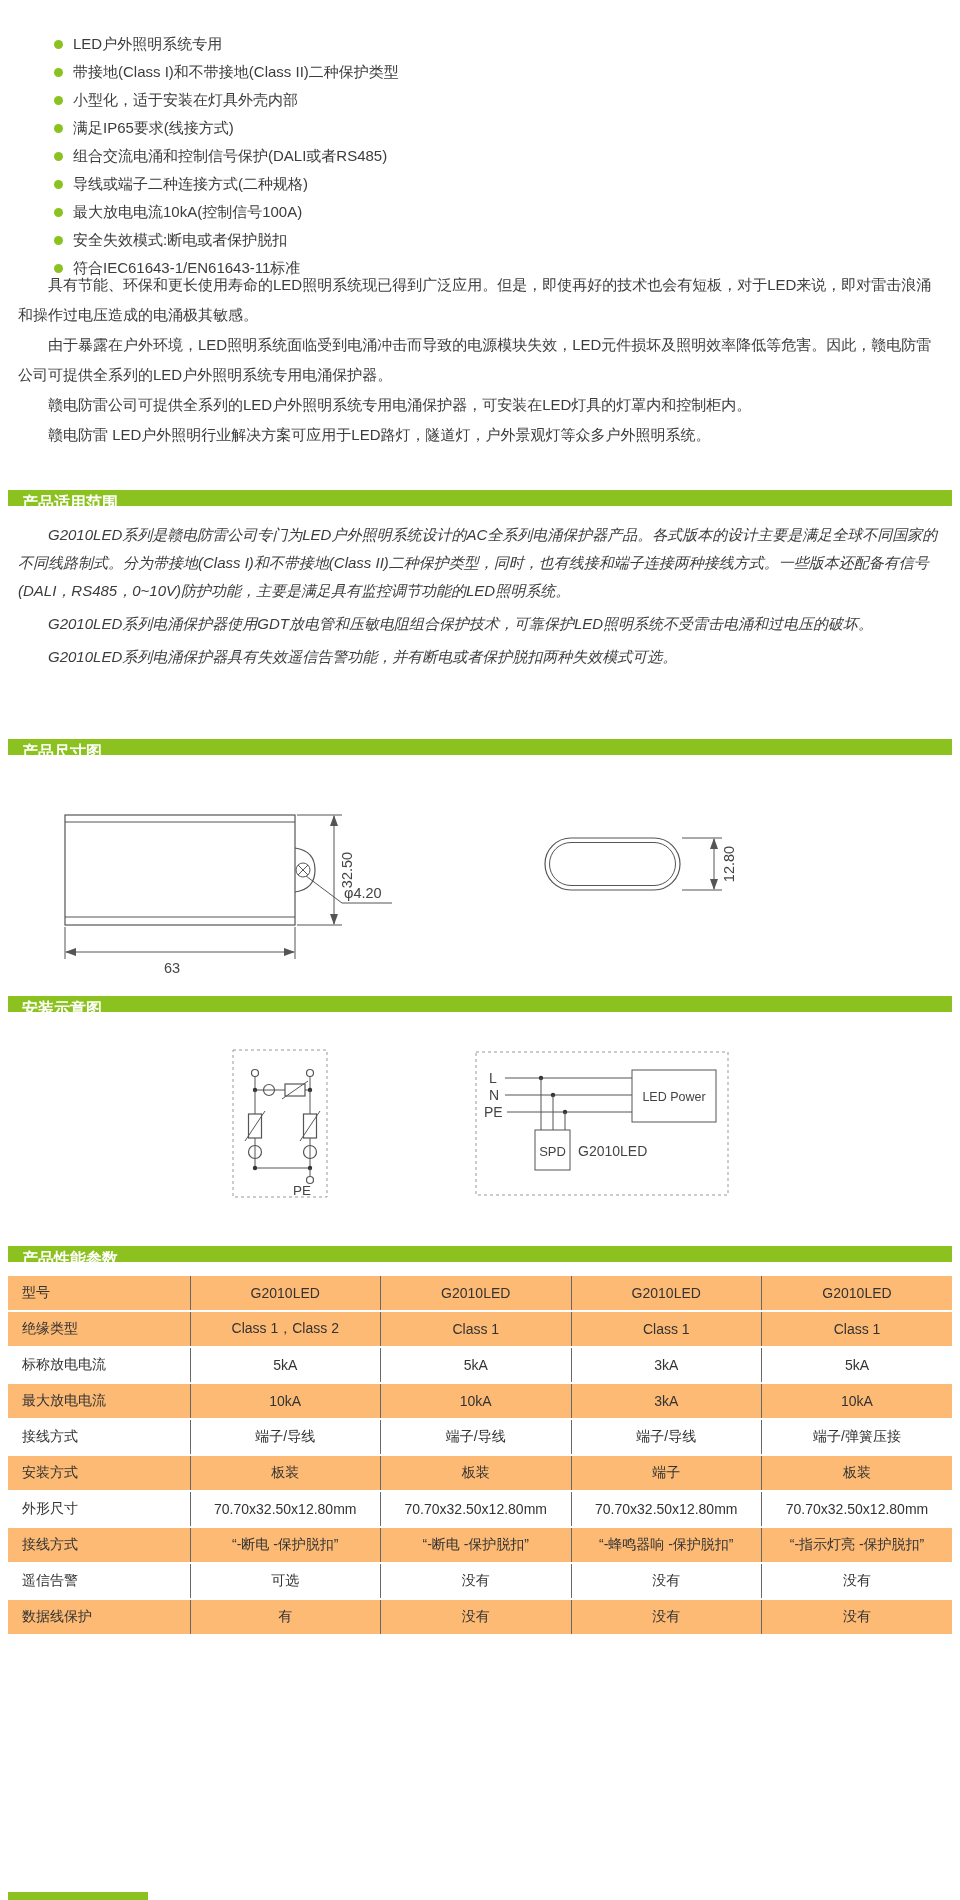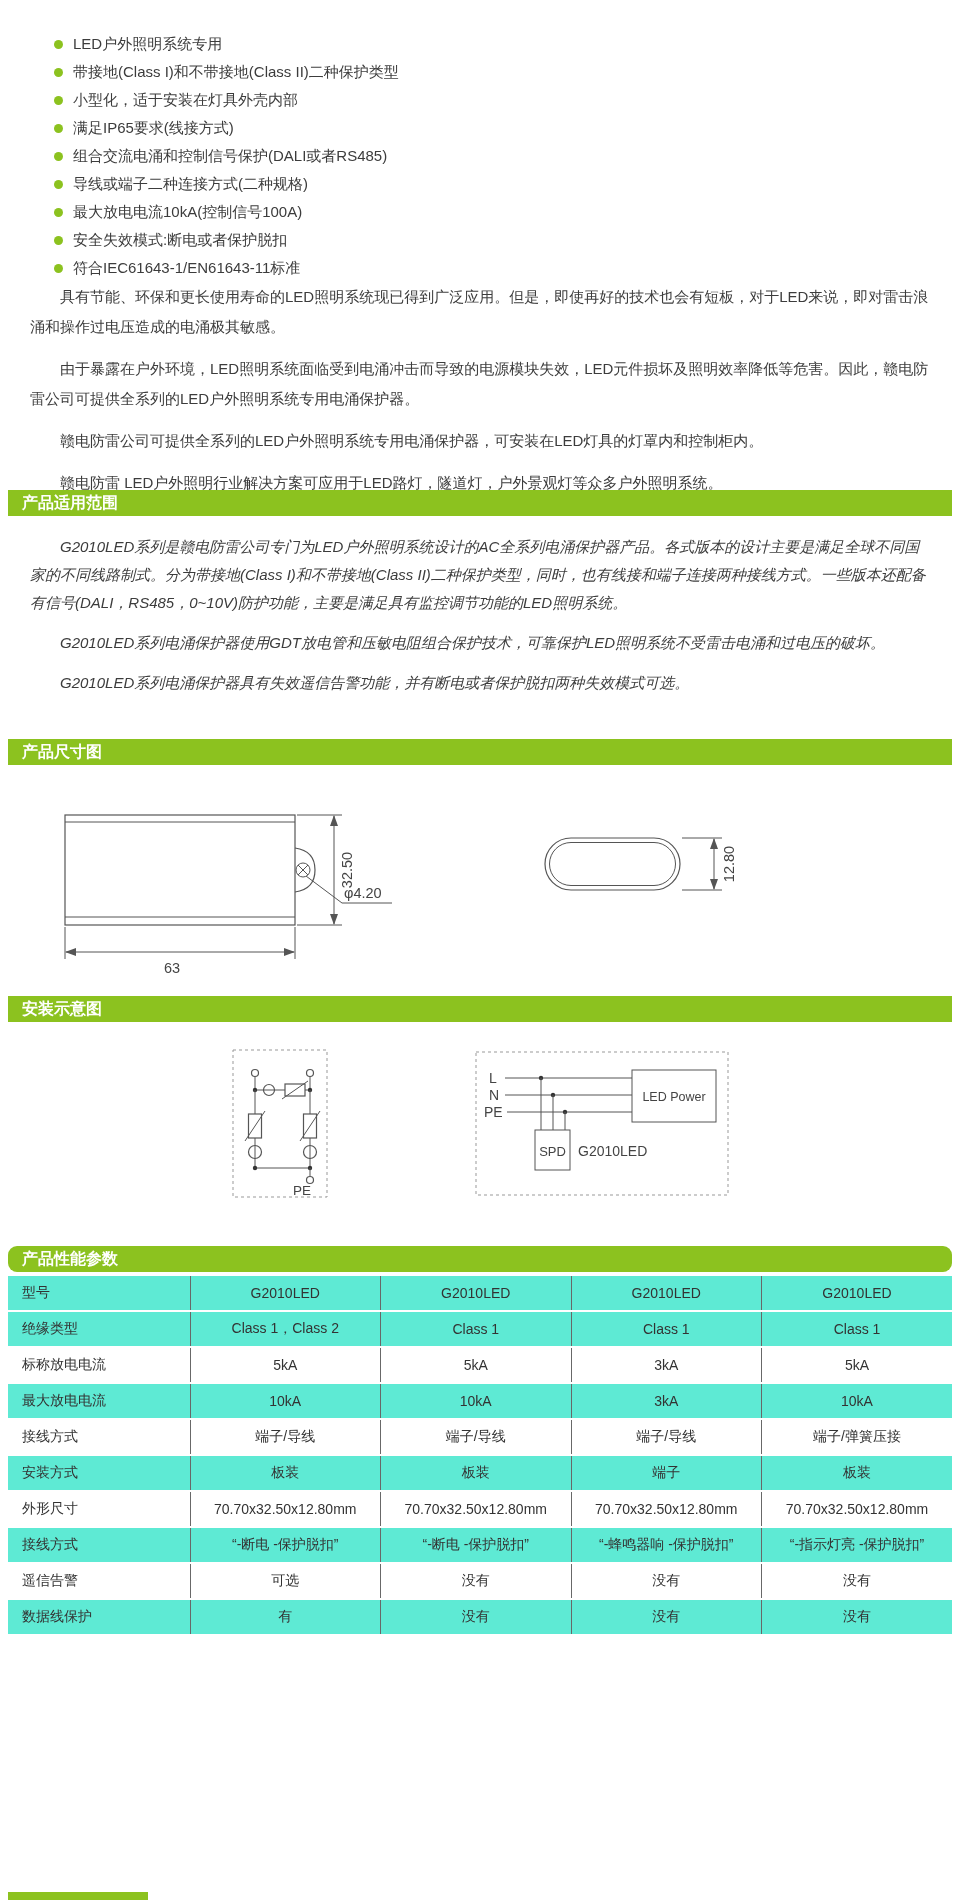--- a/index.html
+++ b/index.html
@@ -10,39 +10,39 @@
   }
   .abs { position:absolute; }
 
   
   .features { position:absolute; left:42px; top:18px; list-style:none; margin:12px; padding:0; }
   .features li { height:28px; display:flex; align-items:center; font-size:15px; color:#3c3c3c; }
   .dot { width:9px; height:9px; border-radius:50%; background:#8cc21f; margin-right:10px; flex:0 0 auto; }
 
   
   .textblock { position:absolute; left:18px; width:926px; }
-  .para { font-size:15px; margin:12px; text-indent:2em; color:#3c3c3c; }
+  .para { font-size:15px; margin:0; text-indent:2em; color:#3c3c3c; }
   .intro .para { line-height:30px; }
   .scope-text .para { line-height:28px; margin-bottom:5px; }
 
   
   .section-bar {
-    position:absolute; left:8px; width:944px; height:26px; box-sizing:border-box;
+    position:absolute; left:8px; width:944px; height:16px; box-sizing:border-box;
     background:#8cc21f; color:#ffffff; font-size:16px; font-weight:bold;
     line-height:26px; padding-left:14px;
   }
 
   
   .spec-table { position:absolute; left:8px; top:1274px; width:944px;
     border-collapse:collapse; table-layout:fixed; }
   .spec-table td { height:34px; font-size:14px; color:#333333; text-align:center;
     padding:0; border-left:1px solid #686868; border-top:2px solid #ffffff; }
   .spec-table td.lbl { text-align:left; padding-left:14px; border-left:none; }
   .spec-table col.c0 { width:182px; }
-  .spec-table tr.gray td { background:#5eead4; }
+  .spec-table tr.gray td { background:#fdba74; }
 
   svg text { fill:#444444; font-family:"Liberation Sans","DejaVu Sans",sans-serif; }
   svg .ln { stroke:#555555; stroke-width:1.2; fill:none; }
   svg .thin { stroke:#555555; stroke-width:1; fill:none; }
   svg .dash { stroke:#999999; stroke-width:1; fill:none; stroke-dasharray:3,3; }
   svg .wht { fill:#ffffff; stroke:#555555; stroke-width:1.2; }
   svg .dotf { fill:#333333; stroke:none; }
 
   .bottom-sliver { position:absolute; left:8px; top:1892px; width:140px; height:8px; background:#8cc21f; }
 </style>
@@ -226,21 +226,21 @@
     <line class="thin" x1="553" y1="55" x2="553" y2="90"></line>
     <line class="thin" x1="565" y1="72" x2="565" y2="90"></line>
     <rect class="thin" x="535" y="90" width="35" height="40"></rect>
     <text x="552.5" y="116" font-size="13" text-anchor="middle">SPD</text>
     <text x="578" y="116" font-size="14">G2010LED</text>
     <rect class="thin" x="632" y="30" width="84" height="52"></rect>
     <text x="674" y="61" font-size="12.5" text-anchor="middle">LED Power</text>
   </g>
 </svg>
 
-<div class="section-bar" style="top:1246px;border-radius:9px;">
+<div class="section-bar" style="top:1246px;">
   <span>产品性能参数</span>
 </div>
 
 <table class="spec-table">
   <colgroup>
       <col class="c0">
       <col>
       <col>
       <col>
       <col>

